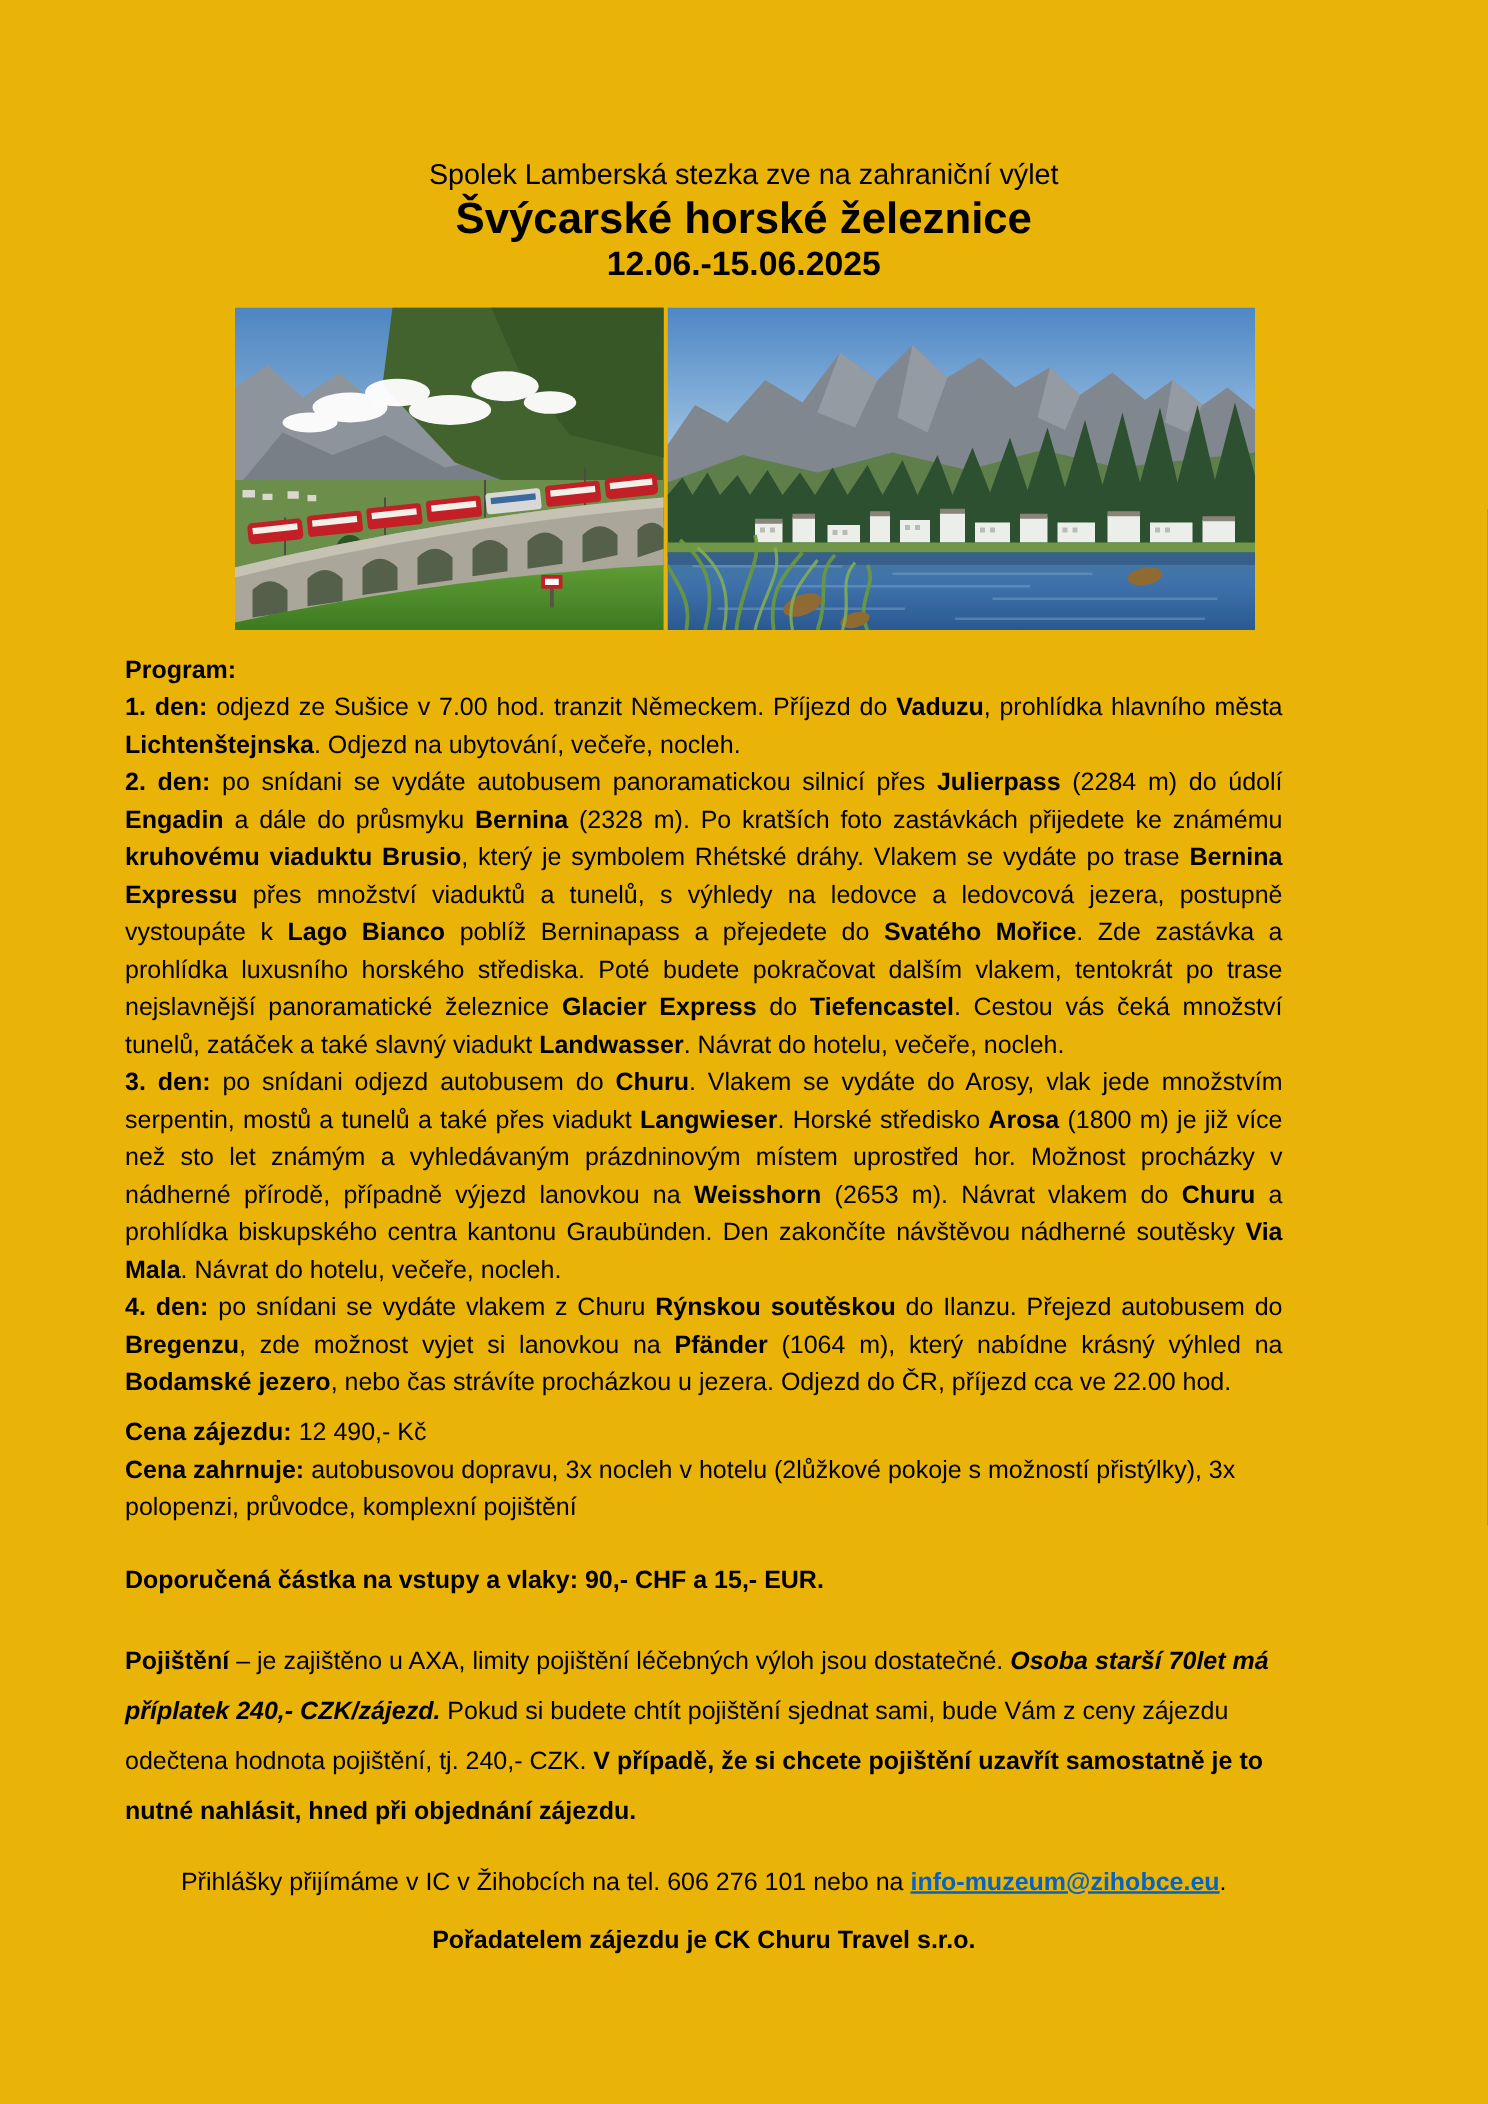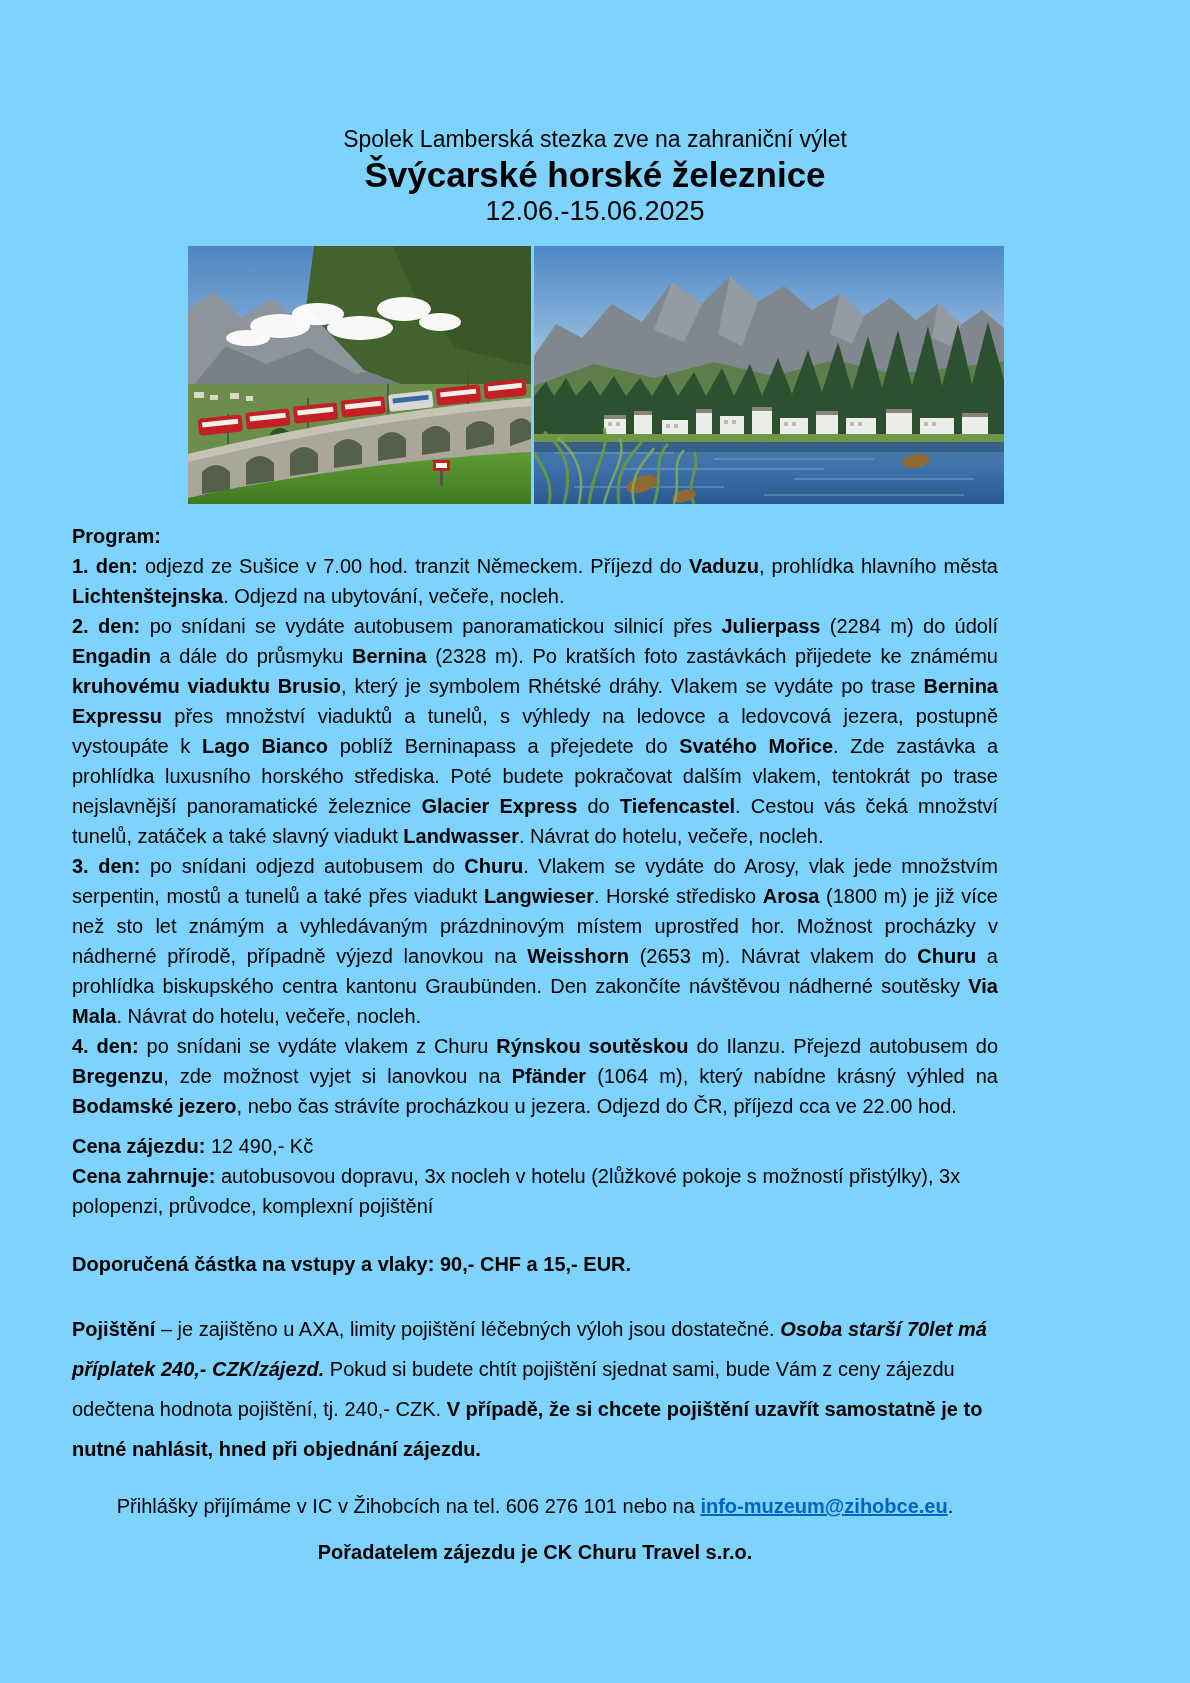--- a/index.html
+++ b/index.html
@@ -1,34 +1,34 @@
 <!DOCTYPE html>
 <html lang="cs"><head>
 <meta charset="utf-8">
 <style>
   * { margin:0; padding:0; box-sizing:border-box; }
   html,body { background:#808080; }
   .page {
     position:relative;
     width:1190px; height:1683px;
     margin:0 auto;
-    background:#7dd3fc;
+    background:#eab308;
     font-family:"Liberation Sans", sans-serif;
     color:#000000;
     overflow:hidden;
   }
   .title-block { padding-top:122px; text-align:center; }
   .invite-line  { font-size:23px; line-height:34px; font-weight:400; }
   .main-title   { font-size:35px; line-height:37px; font-weight:700; }
-  .date-range   { font-size:27px; line-height:37px; font-weight:400; }
+  .date-range   { font-size:27px; line-height:37px; font-weight:700; }
 
   .photo-row { display:flex; gap:3px; margin:16px 0 0 188px; }
   .photo { display:block; }
 
-  .content { width:926px; margin:0 auto 0 72px; }
+  .content { width:926px; margin:0 auto 0 100px; }
 
   .body-text { font-size:20px; line-height:30px; }
   .program { margin-top:17px; }
   .para { margin:0; }
   .just { text-align:justify; }
   .b { font-weight:700; }
   .i { font-style:italic; }
 
   .heading-line { font-weight:700; }
 

